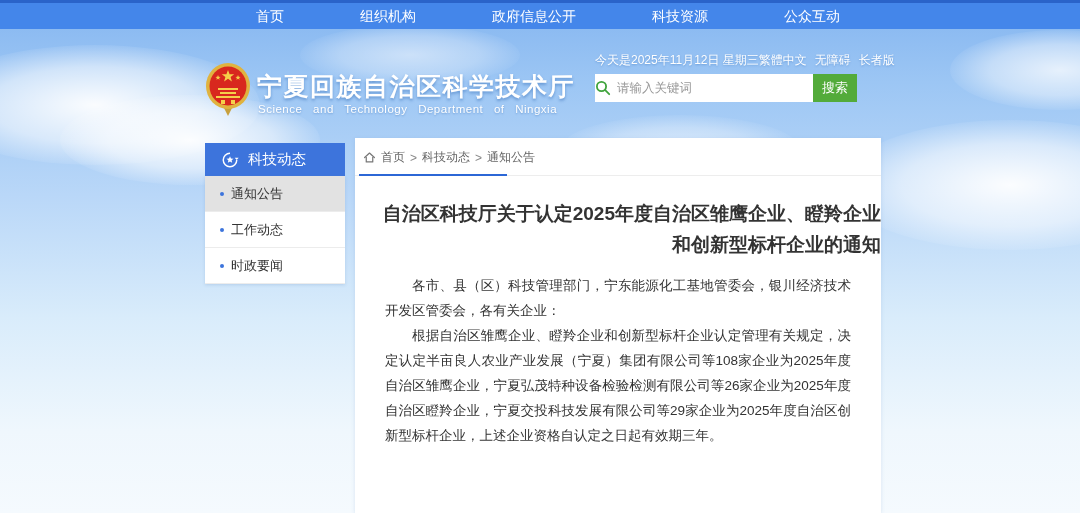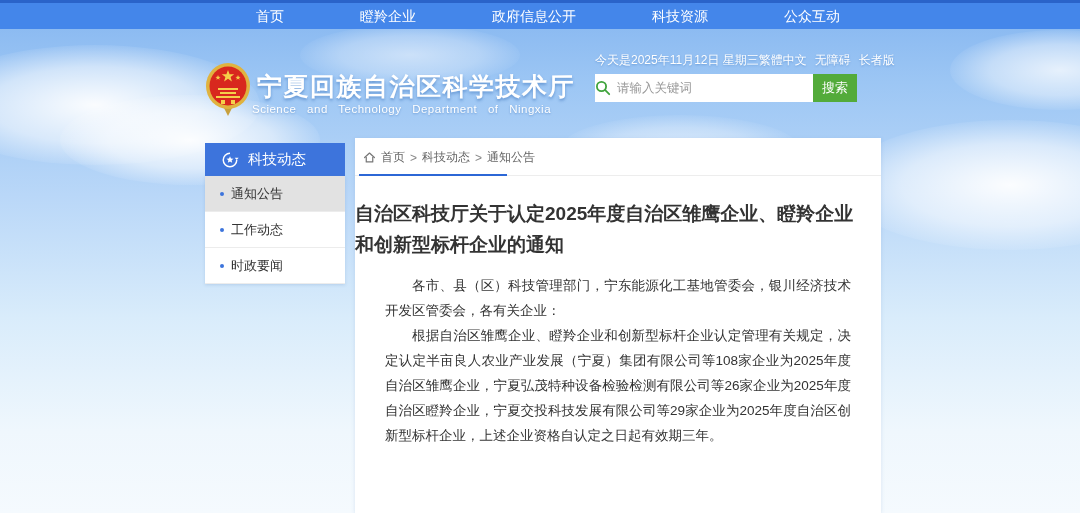--- a/index.html
+++ b/index.html
@@ -21,21 +21,21 @@
   .topstripe { position:absolute; left:0; top:0; width:1080px; height:3px; background:#2a63c9; }
   .navbar { position:absolute; left:0; top:3px; width:1080px; height:26px; background:#4486ea;
             display:flex; align-items:center; }
   .nav-items { display:flex; margin-left:218px; }
   .nav-item { color:#ffffff; font-size:14px; padding:0 38px; line-height:26px; cursor:pointer; white-space:nowrap; }
 
   
   .emblem { position:absolute; left:205px; top:62px; }
   .site-title { position:absolute; left:257px; top:70px; color:#ffffff; font-size:25px; font-weight:bold;
                 letter-spacing:1.5px; text-shadow:0 2px 3px rgba(30,90,170,.45); white-space:nowrap; }
-  .site-subtitle { position:absolute; left:252px; top:103px; color:#ffffff; font-size:11.5px;
+  .site-subtitle { position:absolute; left:258px; top:103px; color:#ffffff; font-size:11.5px;
                    letter-spacing:.5px; word-spacing:7px; text-shadow:0 1px 2px rgba(30,90,170,.4); white-space:nowrap; }
 
   .header-right-row { position:absolute; left:595px; top:52px; width:273px; display:flex;
                       justify-content:space-between; align-items:center;text-align:center; }
   .date-text { color:#ffffff; font-size:12px; white-space:nowrap; text-shadow:0 1px 2px rgba(30,90,170,.35); }
   .quick-links { display:flex; gap:8px; }
   .quick-link { color:#ffffff; font-size:12px; cursor:pointer; white-space:nowrap; text-shadow:0 1px 2px rgba(30,90,170,.35); }
 
   .search-row { position:absolute; left:595px; top:74px; width:262px; height:28px; display:flex; }
   .search-box { flex:1; background:#ffffff; display:flex; align-items:center; padding-left:0; }
@@ -57,41 +57,41 @@
 
   
   .content { position:absolute; left:355px; top:138px; width:526px; height:375px; background:#ffffff;
              box-shadow:0 1px 4px rgba(100,140,190,.2); }
   .crumb-row { position:relative; padding:11px 14px 9px 8px; display:flex; align-items:center; gap:5px;
                border-bottom:1px solid #ededed; }
   .crumb-part { font-size:12px; color:#666; cursor:pointer; white-space:nowrap; }
   .crumb-sep { font-size:12px; color:#888; }
   .crumb-blue-line { position:absolute; left:4px; bottom:-1px; width:148px; height:2px; background:#2c67d6; }
 
-  .article-title { margin-top:22px; text-align:left; color:#333; font-size:19px; font-weight:bold; line-height:31px; }
+  .article-title { margin-top:22px; text-align:right; color:#333; font-size:19px; font-weight:bold; line-height:31px; }
   .article-meta { margin-top:15px; text-align:center; font-size:12px; color:#8a8a8a; }
   .article-meta span { margin:0 7px; }
   .article-body { margin:13px 30px 0 30px; }
   .article-body p { font-size:13.5px; color:#333; line-height:25px; text-indent:2em; text-align:justify; }
 </style>
 </head>
 <body>
 
 <div class="cloud c1"></div>
 <div class="cloud c2"></div>
 <div class="cloud c3"></div>
 <div class="cloud c4"></div>
 <div class="cloud c5"></div>
 <div class="cloud c6"></div>
 
 <div class="topstripe"></div>
 <div class="navbar">
   <div class="nav-items">
     <div class="nav-item">首页</div>
-    <div class="nav-item">瞪羚企业</div>
+    <div class="nav-item">组织机构</div>
     <div class="nav-item">政府信息公开</div>
     <div class="nav-item">科技资源</div>
     <div class="nav-item">公众互动</div>
   </div>
 </div>
 
 <div class="emblem">
   <svg width="46" height="56" viewBox="0 0 46 56">
     <path d="M18 44 L28 44 L23 54 Z" fill="#c8a03c"></path>
     <ellipse cx="23" cy="24" rx="22" ry="23" fill="#e0b33f"></ellipse>

